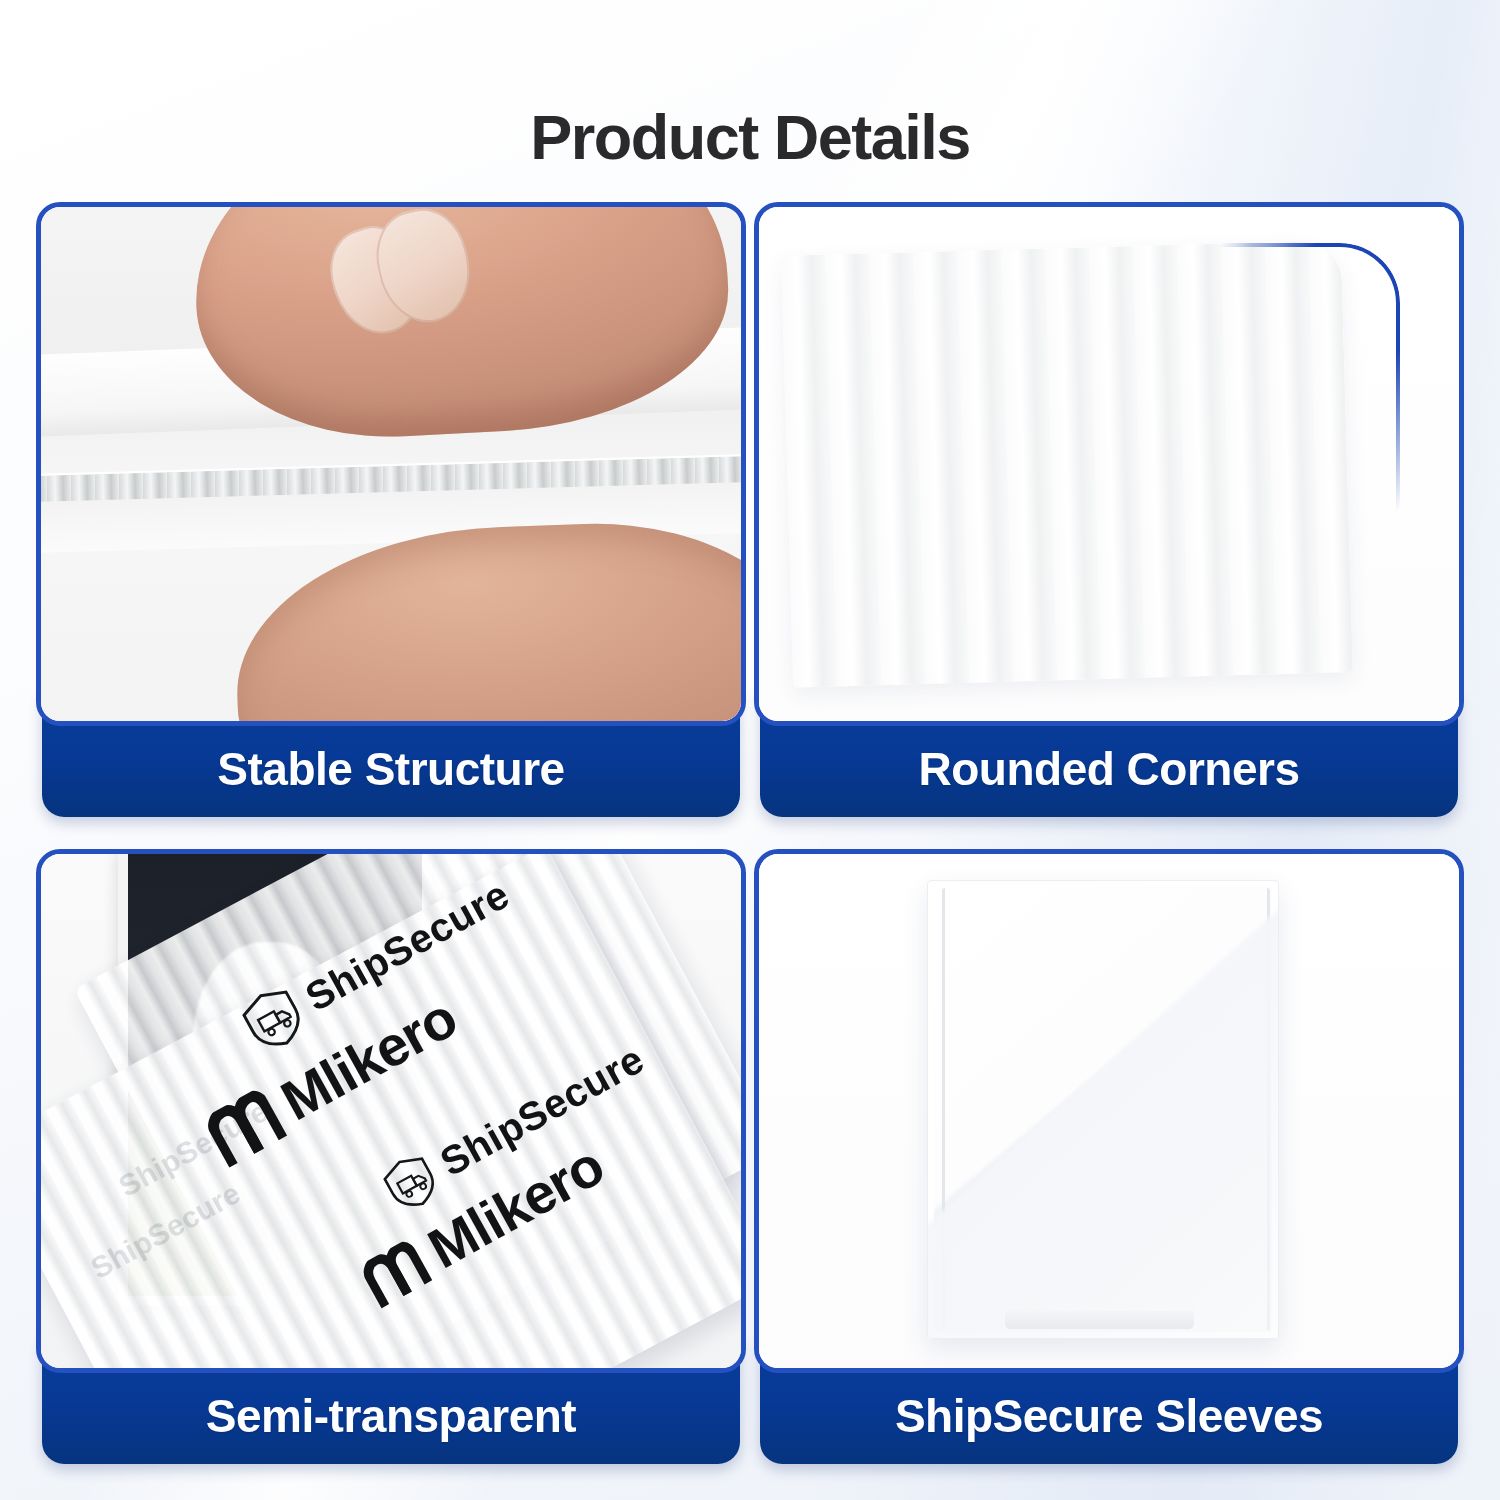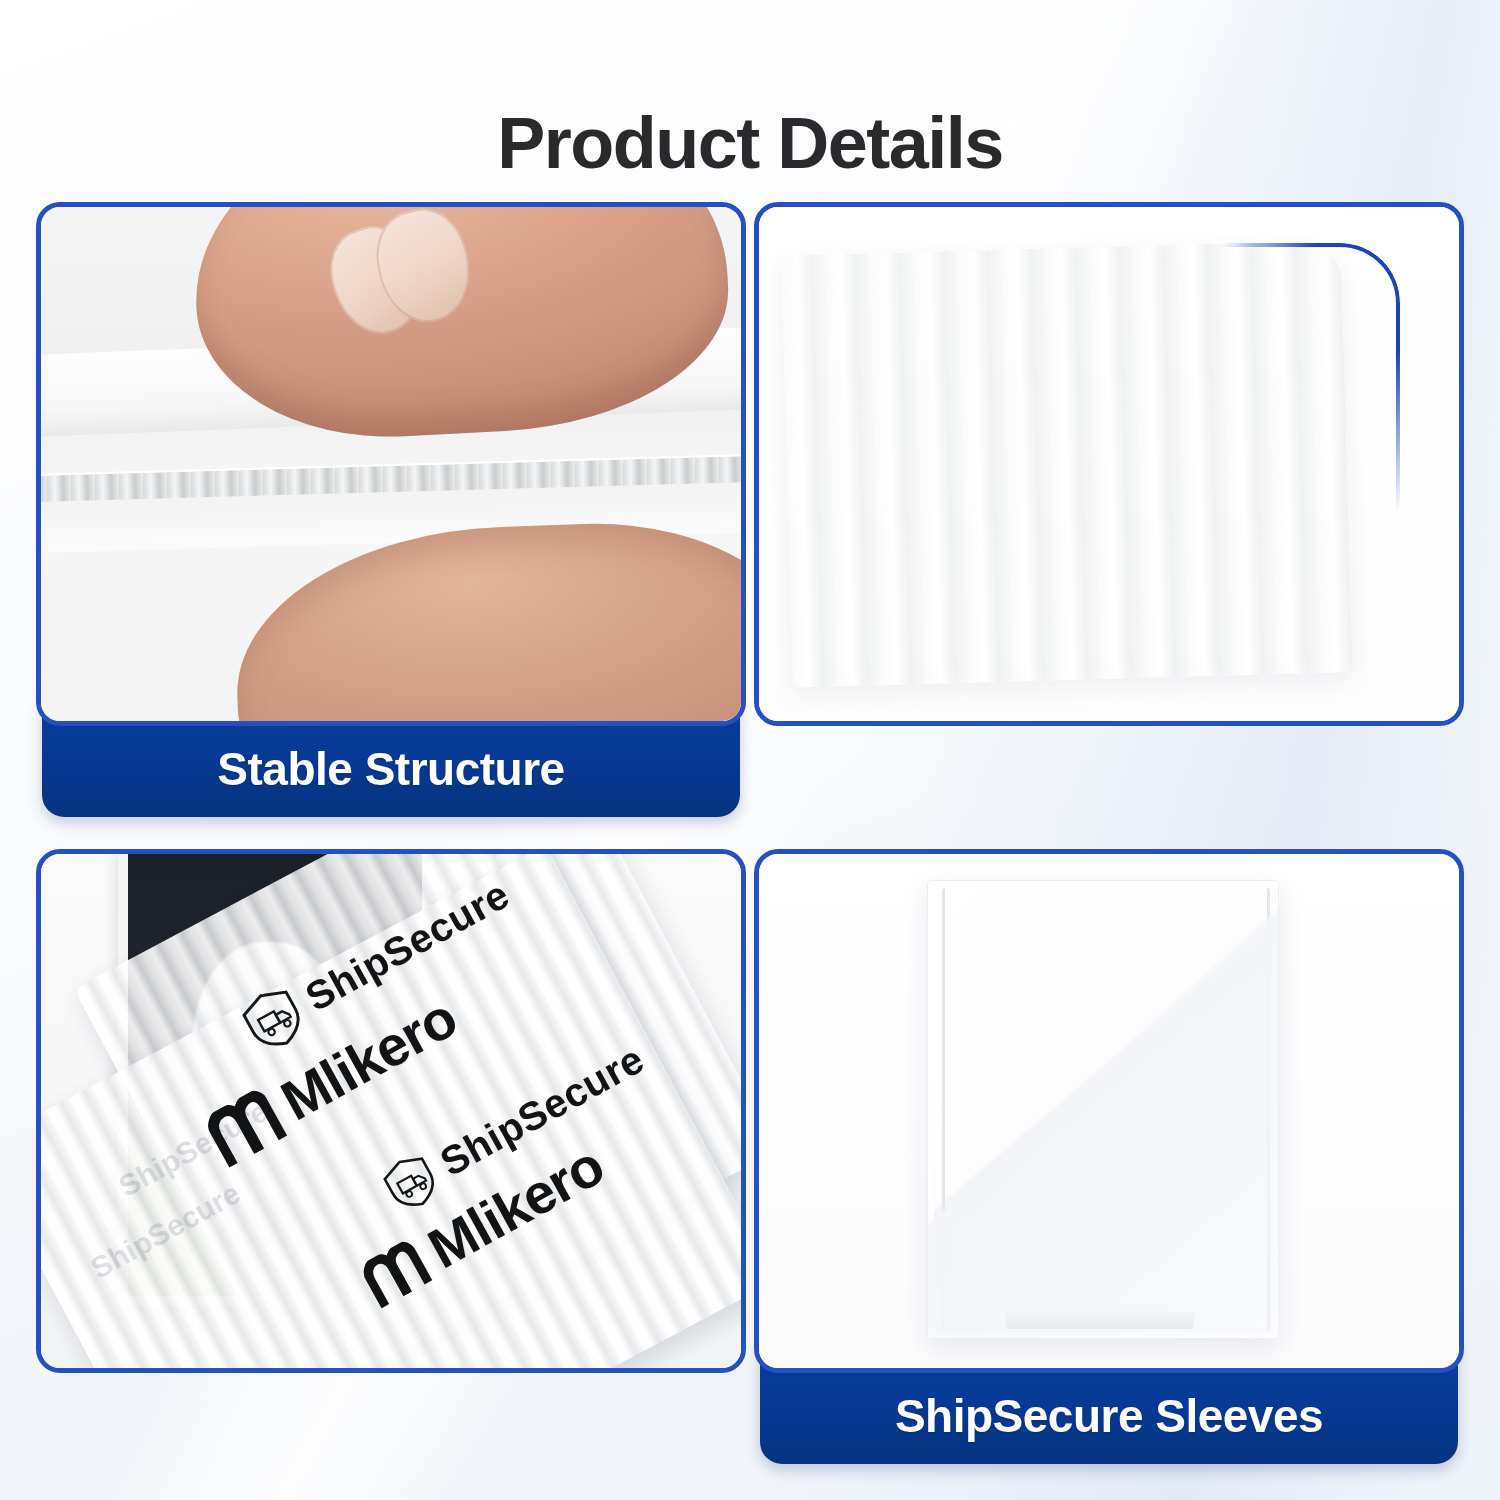--- a/index.html
+++ b/index.html
@@ -14,21 +14,21 @@
     position:absolute;inset:0;pointer-events:none;
     background:
       linear-gradient(118deg, rgba(255,255,255,0) 38%, rgba(255,255,255,.85) 47%, rgba(255,255,255,0) 56%),
       linear-gradient(100deg, rgba(226,233,245,0) 60%, rgba(222,231,245,.7) 82%, rgba(255,255,255,0) 96%);
   }
   .page{position:relative;width:1500px;height:1500px;}
 
   .page-title{
     position:absolute;left:0;right:0;top:40px;
     text-align:center;
-    font-size:72px;line-height:110px;
+    font-size:63px;line-height:110px;
     font-weight:bold;letter-spacing:-1.5px;
     color:#2a2a2d;
   }
 
   .grid{
     position:absolute;left:36px;top:202px;
     width:1428px;height:1010px;
     display:grid;
     grid-template-columns:710px 710px;
     grid-template-rows:615px 615px;
@@ -238,20 +238,23 @@
       </div>
     </div>
 
     <div class="card">
       <div class="card-photo">
         <div class="p2">
           <div class="panel"></div>
           <div class="corner-arc"></div>
         </div>
       </div>
+      <div class="card-banner">
+        <span class="label">Rounded Corners</span>
+      </div>
     </div>
 
     <div class="card">
       <div class="card-photo">
         <div class="p3">
 
           <div class="tradecard">
             <div class="photo"></div>
             <div class="player"></div>
             <div class="shoe"></div>
@@ -296,20 +299,23 @@
           <div class="brandline mlik mb2">
             <svg class="mark-m" width="58" height="50" viewBox="0 0 66 58">
               <path d="M4 56 V22 C4 10 12 4 20 4 C28 4 34 10 34 22 V56" fill="none" stroke="#111315" stroke-width="11"></path>
               <path d="M34 56 V22 C34 10 42 4 50 4 C58 4 62 10 62 22 V56" fill="none" stroke="#111315" stroke-width="11"></path>
             </svg>
             <span>Mlikero</span>
           </div>
 
         </div>
       </div>
+      <div class="card-banner">
+        <span class="label">Semi-transparent</span>
+      </div>
     </div>
 
     <div class="card">
       <div class="card-photo">
         <div class="p4">
           <div class="slv">
             <div class="glare"></div>
             <div class="lip"></div>
           </div>
         </div>

